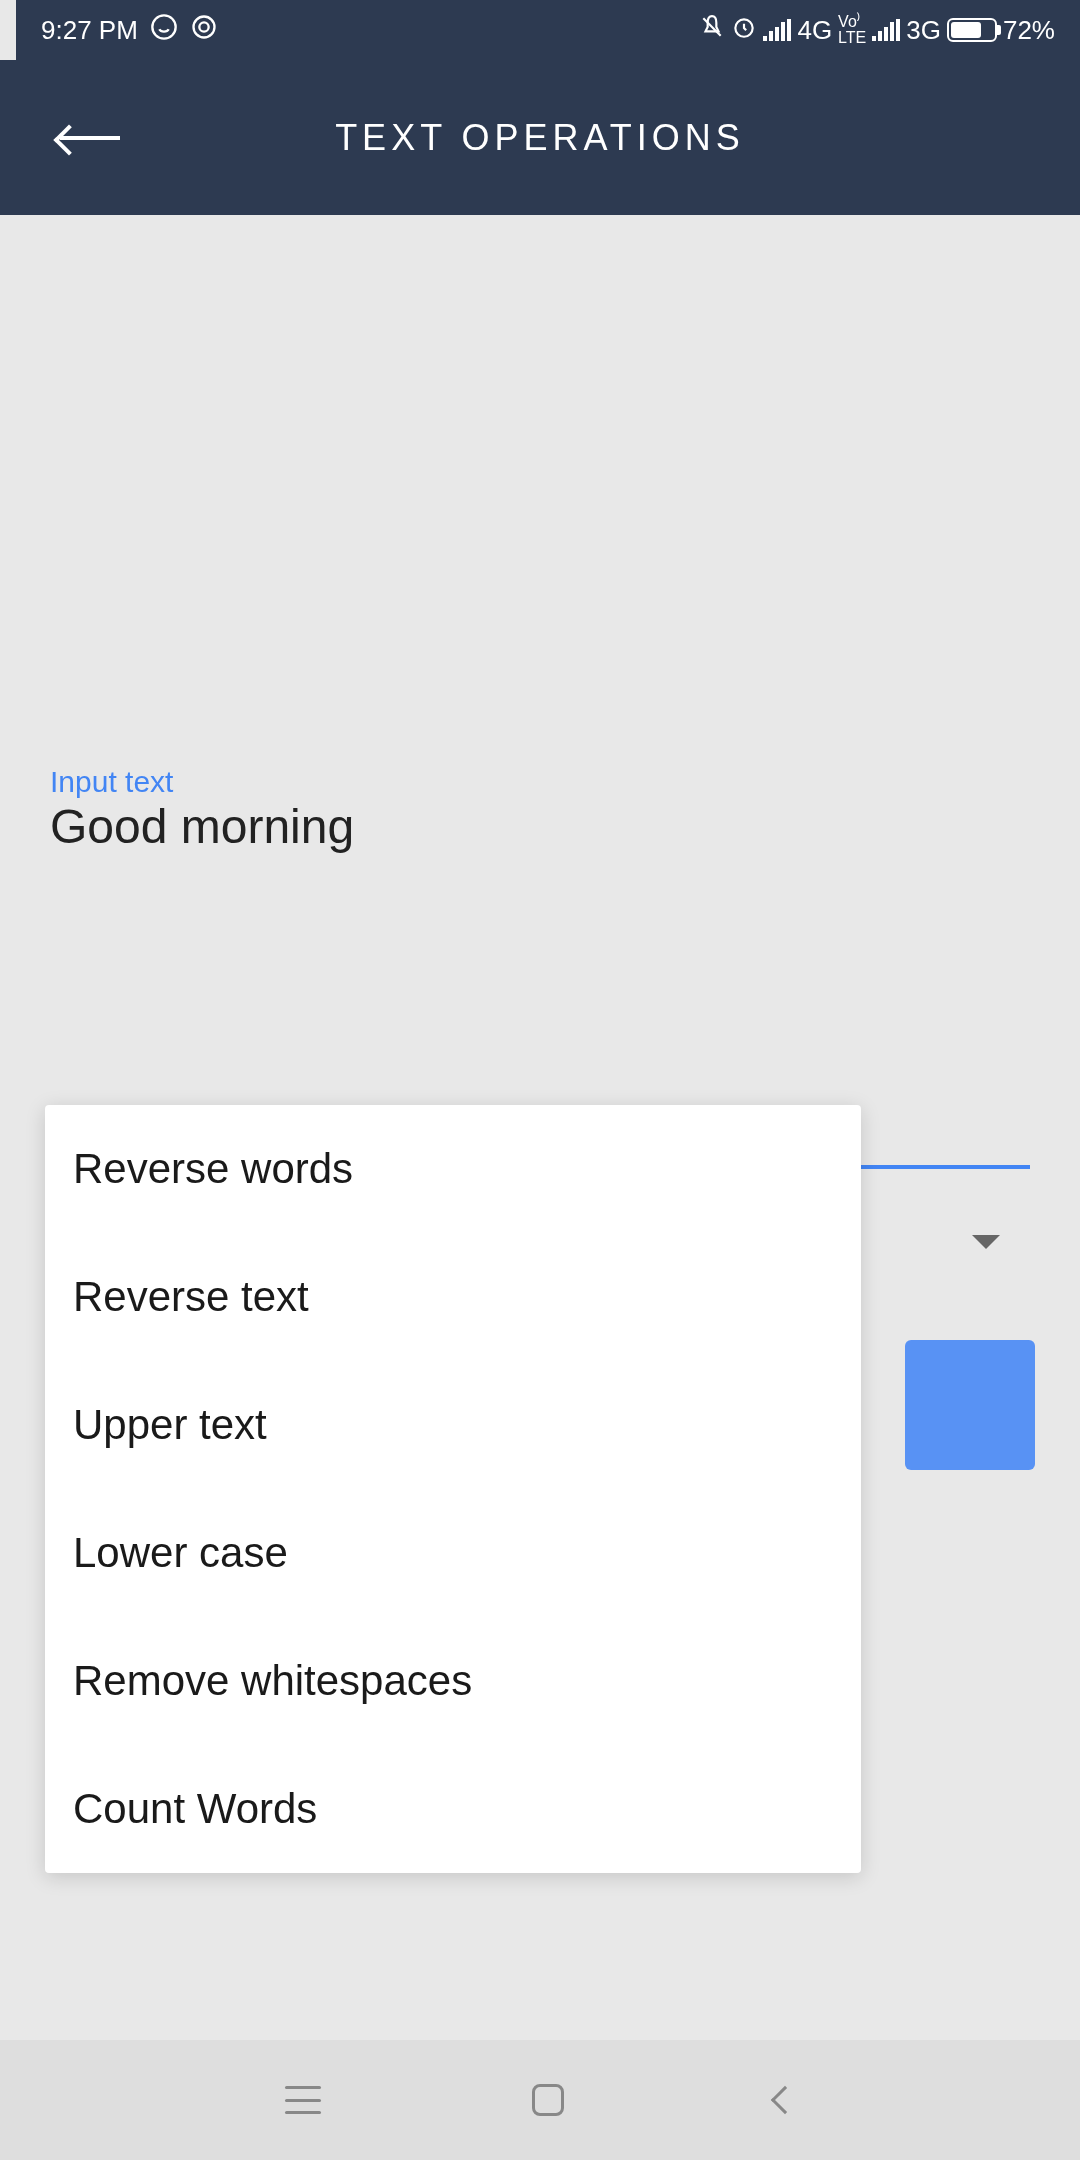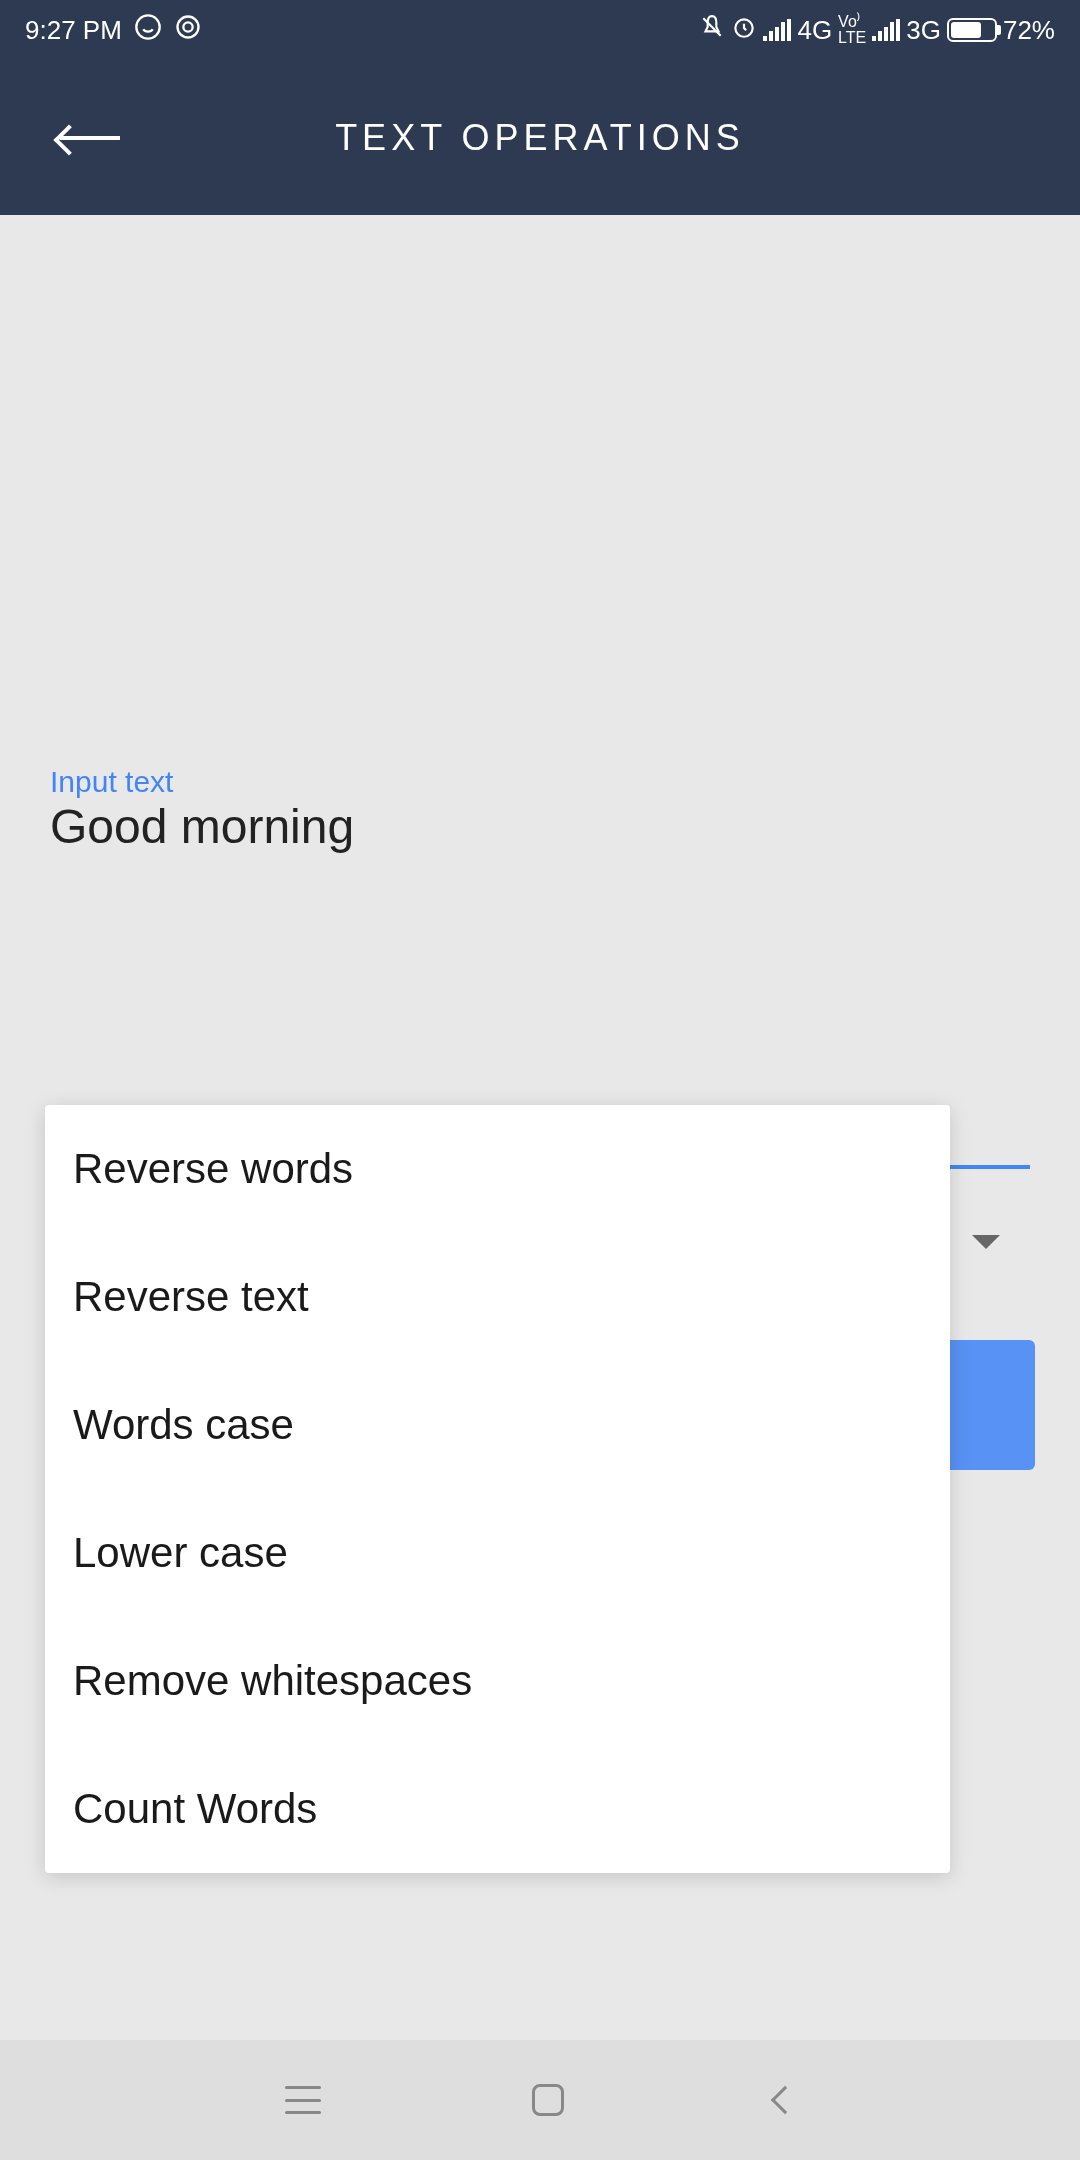--- a/index.html
+++ b/index.html
@@ -17,20 +17,21 @@
     }
     .status-bar {
       height: 60px;
       background: #2d3a51;
       display: flex;
       align-items: center;
       justify-content: space-between;
       padding: 0 25px;
       color: white;
       font-size: 26px;
+      margin-left: 16px;
     }
     .status-left {
       display: flex;
       align-items: center;
       gap: 12px;
     }
     .status-right {
       display: flex;
       align-items: center;
       gap: 6px;
@@ -148,21 +149,21 @@
       top: 1125px;
       width: 130px;
       height: 130px;
       background: #5892f4;
       border-radius: 6px;
     }
     .dropdown-menu {
       position: absolute;
       left: 45px;
       top: 890px;
-      width: 905px;
+      width: 816px;
       background: white;
       box-shadow: 0 4px 20px rgba(0,0,0,0.15);
       border-radius: 4px;
       overflow: hidden;
     }
     .dropdown-item {
       padding: 40px 28px;
       font-size: 42px;
       color: #1a1a1a;
       cursor: pointer;
@@ -269,21 +270,21 @@
 <div class="content">
   <div class="input-label">Input text</div>
   <div class="input-value">Good morning</div>
   <div class="underline"></div>
   <div class="dropdown-arrow"></div>
   <div class="blue-button"></div>
 
   <div class="dropdown-menu">
     <div class="dropdown-item">Reverse words</div>
     <div class="dropdown-item">Reverse text</div>
-    <div class="dropdown-item">Words case</div>
+    <div class="dropdown-item">Upper text</div>
     <div class="dropdown-item">Lower case</div>
     <div class="dropdown-item">Remove whitespaces</div>
     <div class="dropdown-item">Count Words</div>
   </div>
 </div>
 
 <div class="nav-bar">
   <div class="nav-menu">
     <span></span>
       <span></span>

